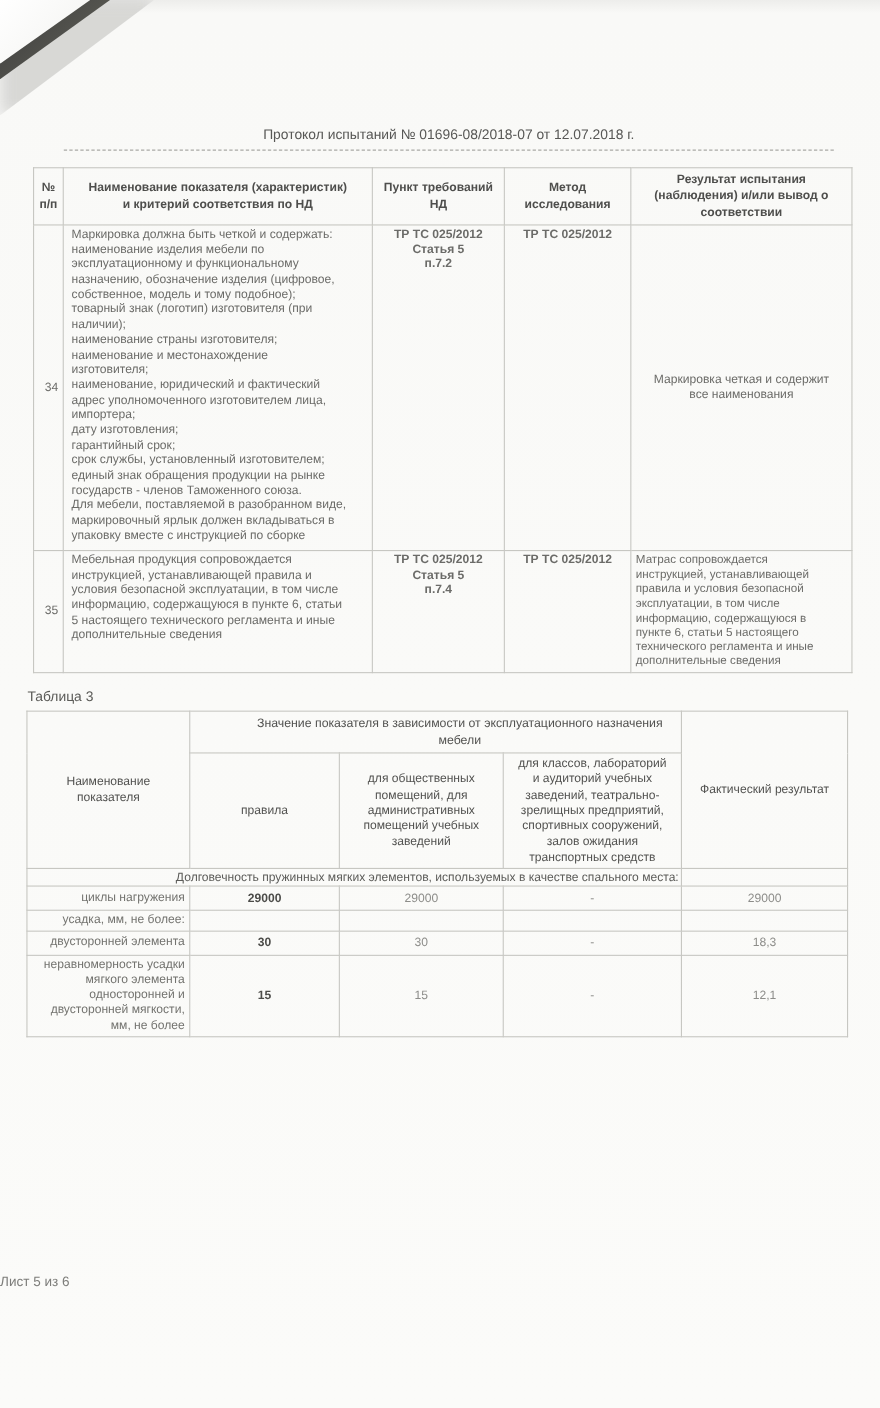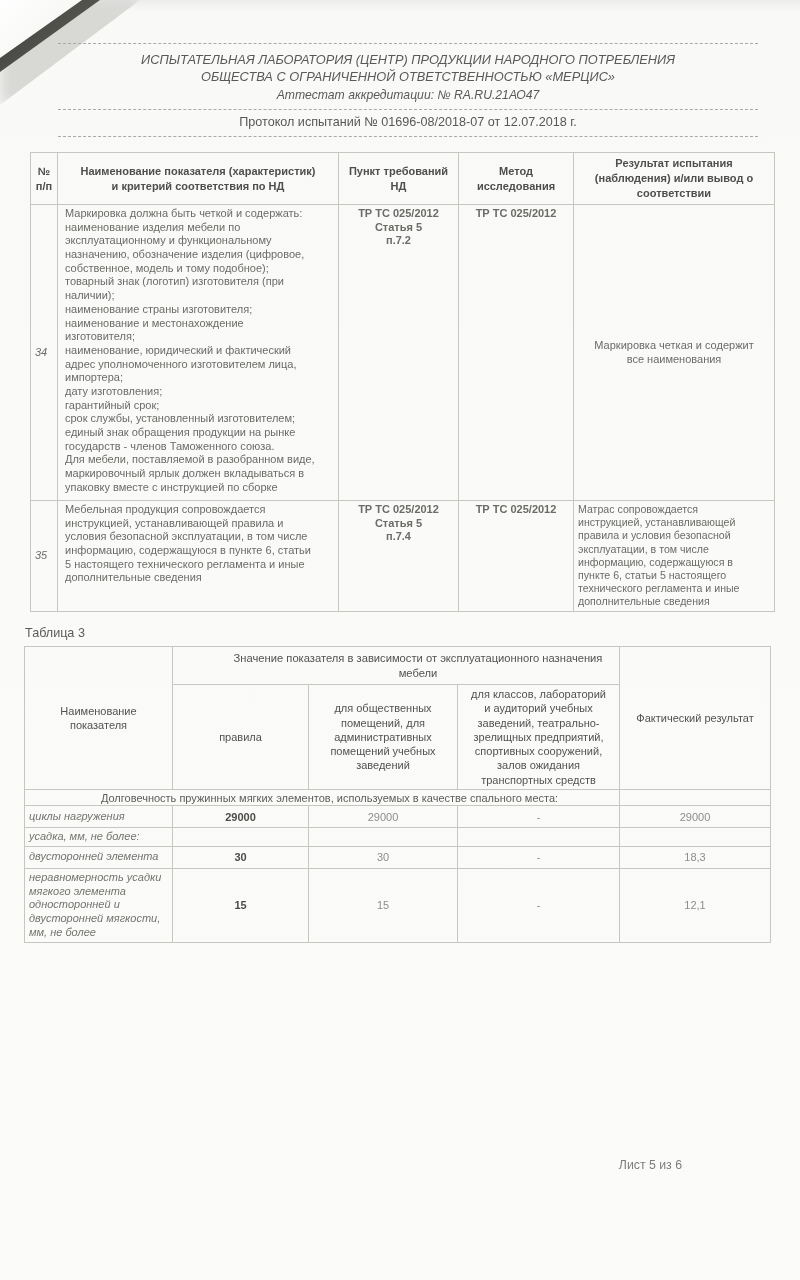--- a/index.html
+++ b/index.html
@@ -43,60 +43,55 @@
   table{border-collapse:collapse;table-layout:fixed;}
   td,th{border:1px solid #c7c7c2;box-sizing:border-box;
     font-size:11px;padding:2px 4px;vertical-align:top;
     white-space:pre-line;overflow:hidden;}
 
   
   .results-table{position:absolute;left:30px;top:152px;width:744px;}
   .results-table th{font-weight:bold;color:#4e4e4c;text-align:center;
     vertical-align:middle;line-height:1.35;height:52px;}
   .results-table td{line-height:1.245;color:#6b6b68;}
-  .cell-num{text-align:left;vertical-align:middle;font-style:italic;color:#5e5e5b;}
+  .cell-num{text-align:right;vertical-align:middle;color:#5e5e5b;}
   .cell-name{text-align:left;padding-left:7px;}
   .cell-req,.cell-method{text-align:center;font-weight:bold;}
   .cell-result-mid{text-align:center;vertical-align:middle;line-height:1.25;}
   .cell-result-top{text-align:left;vertical-align:top;font-size:10.6px;line-height:1.17;}
   .row-34{height:296px;}
   .row-35{height:100px;}
 
   
   .table3-caption{position:absolute;left:25px;top:626px;font-size:12.6px;color:#5a5a57;}
   .table3{position:absolute;left:24px;top:646px;width:746px;}
   .t3-merged{ text-align:center;vertical-align:middle;font-size:11.2px;color:#525250;height:38px;line-height:1.3;padding-left:48px;}
   .t3-colhead{text-align:center;vertical-align:middle;font-size:11px;color:#525250;line-height:1.3;height:90px;}
   .t3-section td{border-left:1px solid #c7c7c2;}
-  .t3-section-label{font-size:11px;color:#5c5c59;text-align:center;padding:2px 2px 1px 17px;height:14px;vertical-align:middle;}
-  .t3-name{text-align:left;color:#73736f;line-height:1.25;vertical-align:middle;font-style:italic;}
+  .t3-section-label{font-size:11px;color:#5c5c59;text-align:right;padding:2px 2px 1px 17px;height:14px;vertical-align:middle;}
+  .t3-name{text-align:right;color:#73736f;line-height:1.25;vertical-align:middle;}
   .t3-val{text-align:center;vertical-align:middle;color:#8d8d8a;}
   .t3-val-strong{text-align:center;vertical-align:middle;color:#4c4c49;font-weight:bold;}
   .t3-row-cycles{height:22px;}
   .t3-row-usadka{height:17px;}
   .t3-row-dual{height:22px;}
   .t3-row-uneven{height:62px;}
 
-  .page-footer{position:absolute;left:0;top:1158px;width:682px;text-align:right;
+  .page-footer{position:absolute;left:0;top:1158px;width:682px;text-align:left;
     font-size:12.3px;color:#7d7d7a;}
 </style>
 </head>
 <body>
 
 <div class="scan-page">
 
   <div class="curl-shade"></div>
   <div class="curl-dark"></div>
   <div class="curl-white"></div>
 
-  <div class="header-box">
-    <div class="header-line">ИСПЫТАТЕЛЬНАЯ ЛАБОРАТОРИЯ (ЦЕНТР) ПРОДУКЦИИ НАРОДНОГО ПОТРЕБЛЕНИЯ</div>
-    <div class="header-line">ОБЩЕСТВА С ОГРАНИЧЕННОЙ ОТВЕТСТВЕННОСТЬЮ «МЕРЦИС»</div>
-    <div class="accreditation">Аттестат аккредитации: № RA.RU.21АО47</div>
-  </div>
   <div class="protocol-box">Протокол испытаний № 01696-08/2018-07 от 12.07.2018 г.</div>
 
   <table class="results-table">
     <colgroup>
       <col style="width:27px">
         <col style="width:281px">
         <col style="width:120px">
         <col style="width:115px">
         <col style="width:201px">
     </colgroup>

